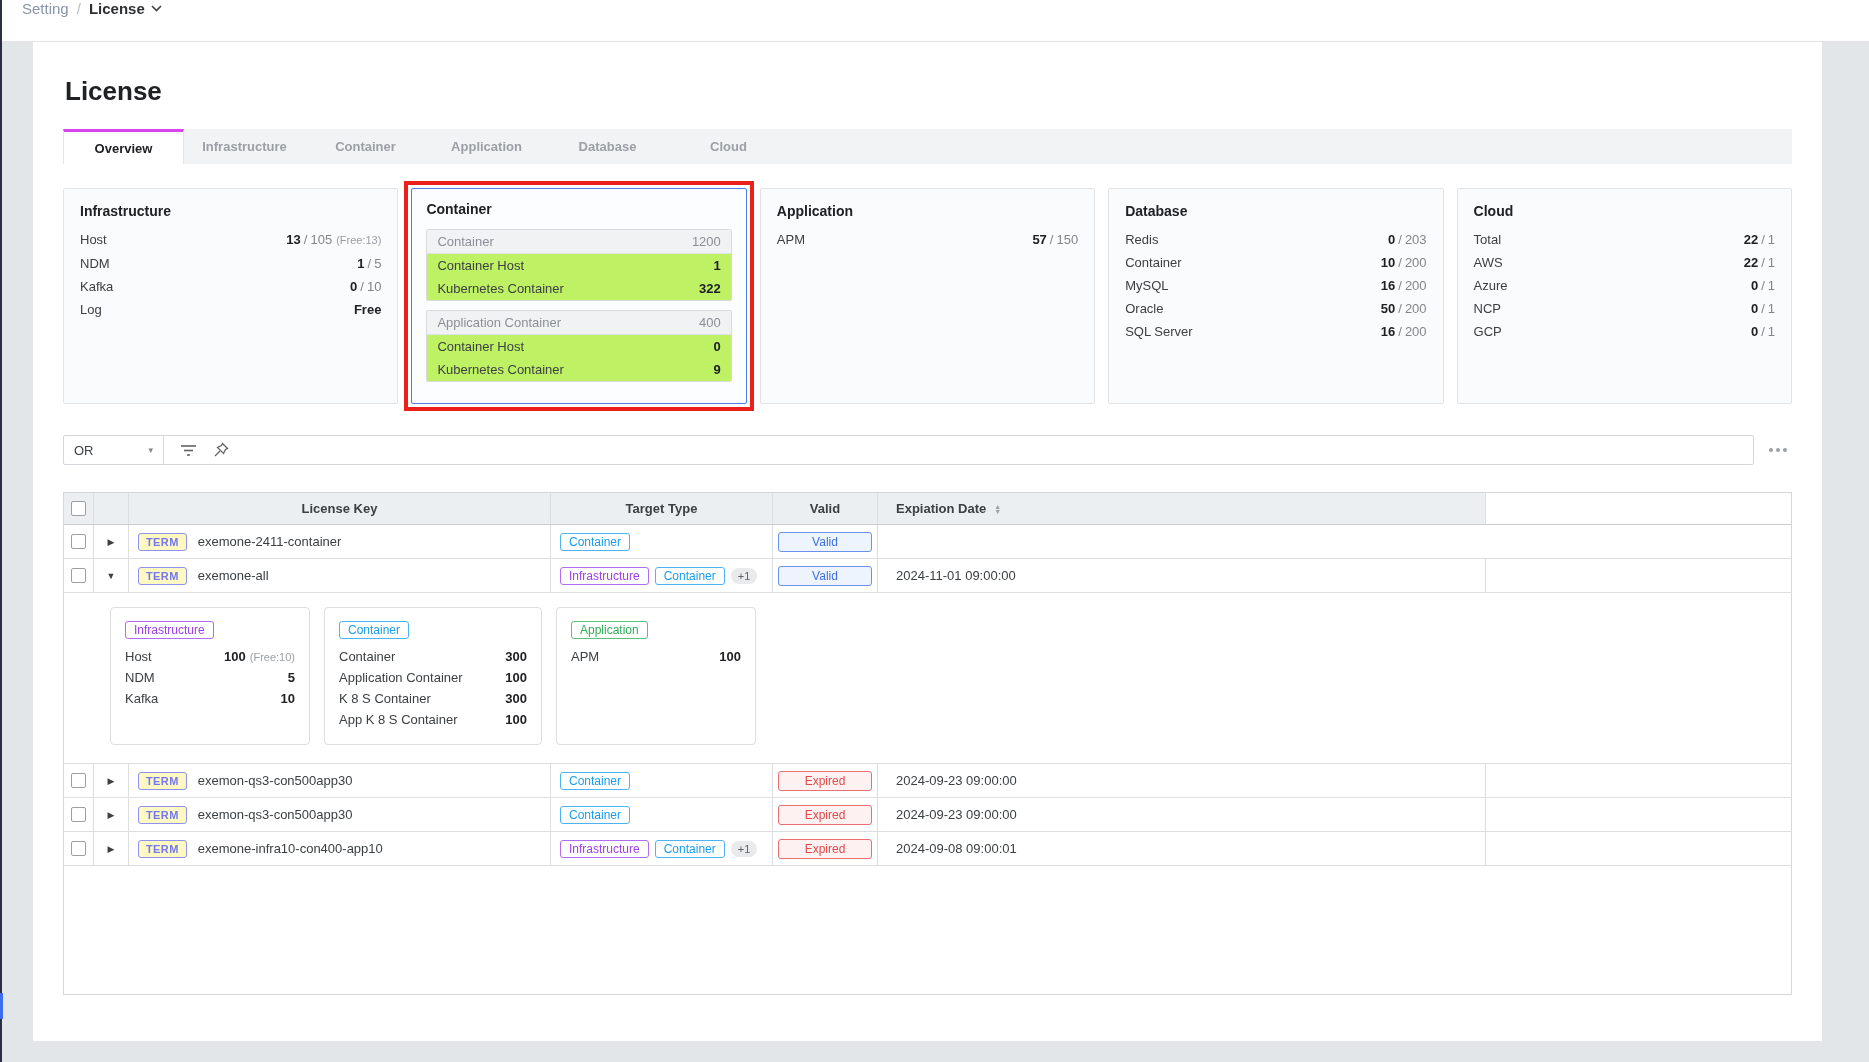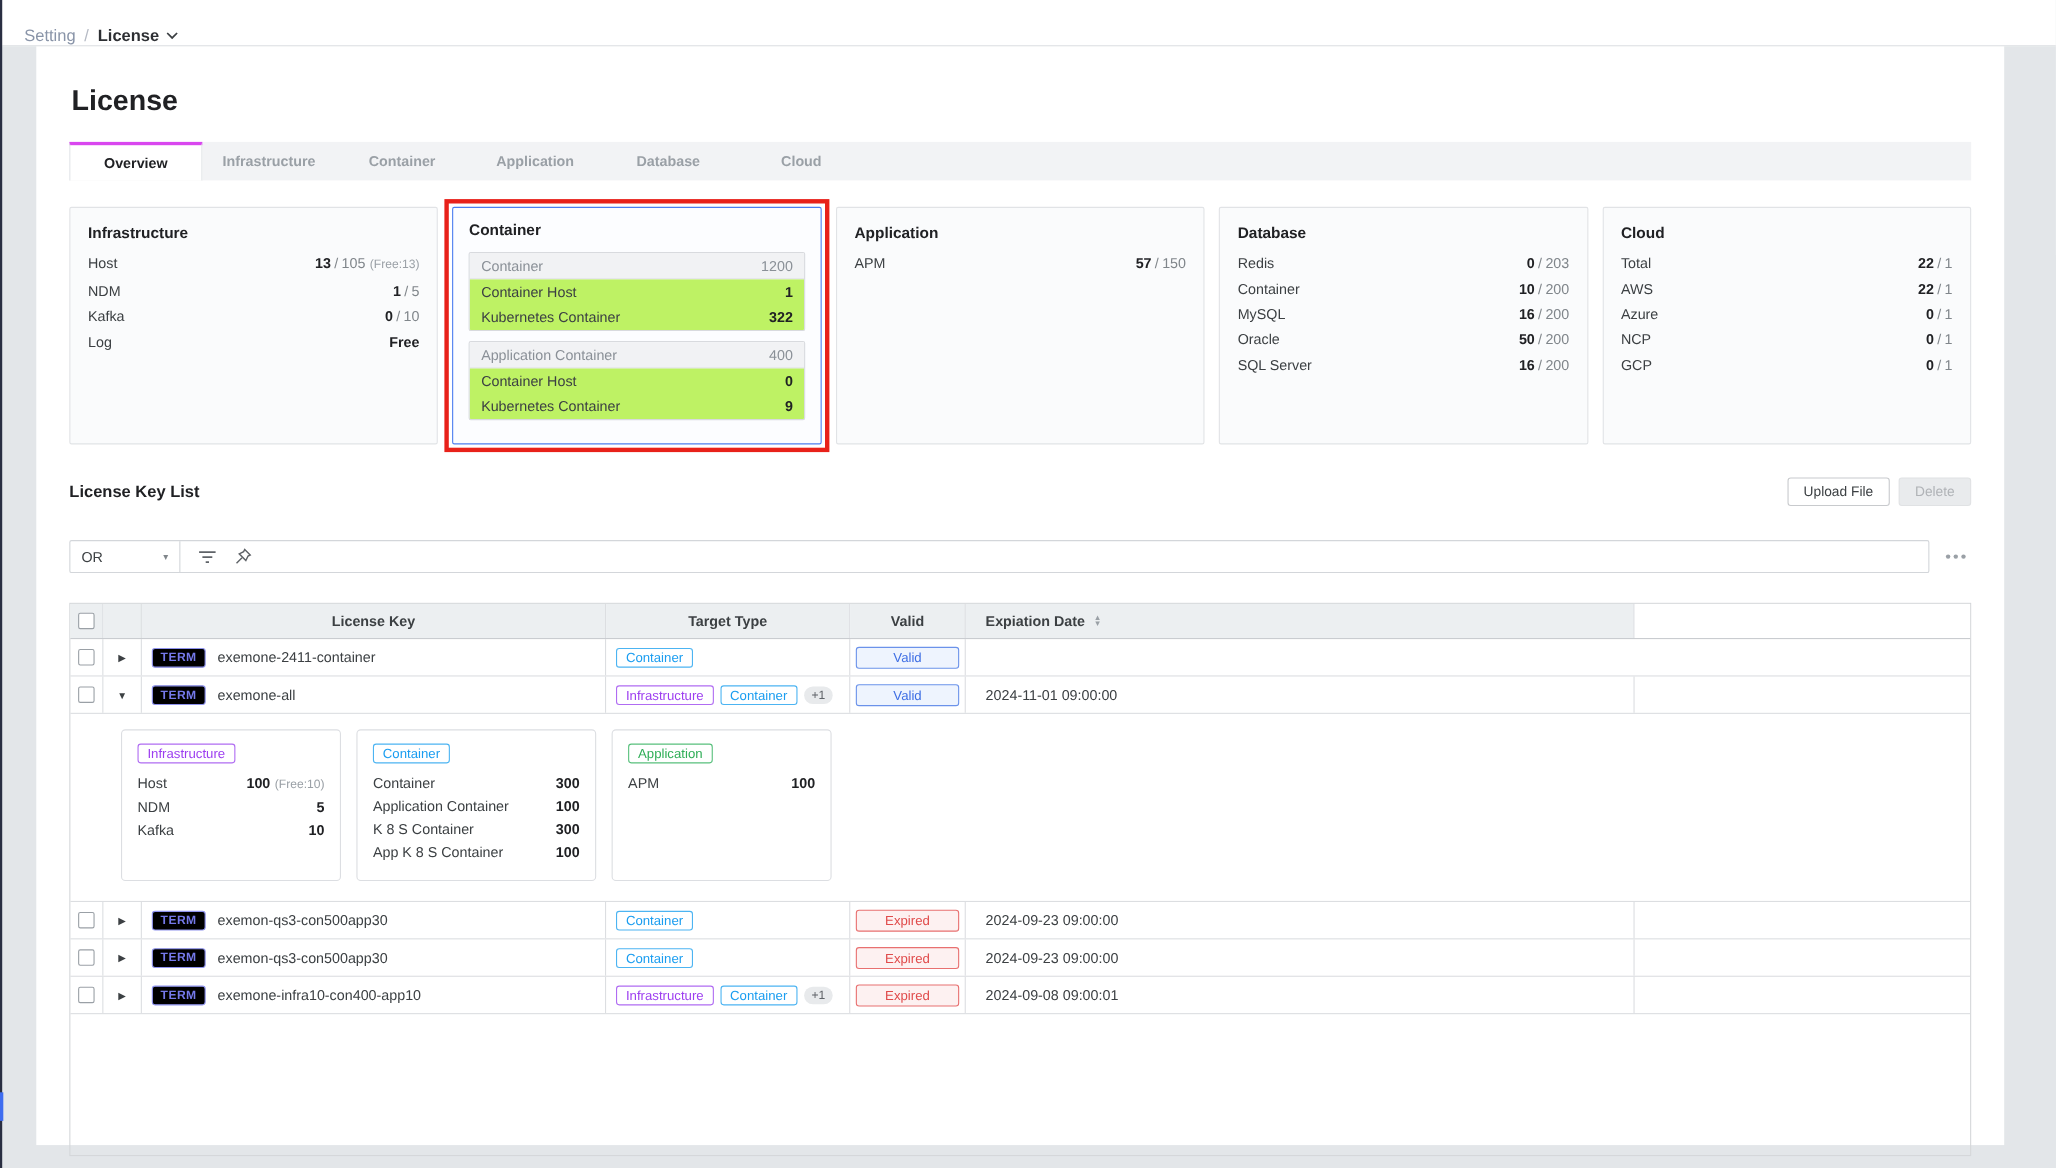--- a/index.html
+++ b/index.html
@@ -4,21 +4,21 @@
 <style>
   * { margin:0; padding:0; box-sizing:border-box; }
   html,body { width:1869px; height:1062px; overflow:hidden; }
   body { font-family:"Liberation Sans", sans-serif; background:#e3e6e9; position:relative; color:#3c4043; }
 
   
   .left-edge { position:absolute; left:0; top:0; width:2px; height:100%; background:#2a2f42; z-index:30; }
   .left-edge-active { position:absolute; left:0; top:993px; width:3px; height:26px; background:#3f6df0; z-index:31; }
 
   
-  .topbar { position:absolute; left:2px; top:0; right:0; height:42px; background:#fff; border-bottom:1px solid #e2e4e7; display:flex; align-items:flex-end; padding-left:20px; z-index:20; }
+  .topbar { position:absolute; left:2px; top:0; right:0; height:42px; background:#fff; border-bottom:1px solid #e2e4e7; display:flex; align-items:flex-start; padding-left:20px; z-index:20; }
   .crumb-parent { font-size:15px; color:#8994a8; cursor:pointer; }
   .crumb-sep { font-size:15px; color:#b5bac4; margin:0 8px; }
   .crumb-current { font-size:15px; color:#2d2f33; font-weight:600; display:flex; align-items:center; gap:6px; cursor:pointer; }
   .chev { width:11px; height:7px; }
 
   
   .content { position:absolute; left:33px; top:42px; width:1789px; height:999px; background:#fff; padding:30px 30px 0 30px; }
   .page-title { font-size:26px; font-weight:700; color:#202124; margin:4px 0 22px 2px; }
 
   
@@ -73,21 +73,21 @@
   .drow { border-bottom:1px solid #dcdee1; }
   .cell.c-check { justify-content:center; }
   .cb { width:15px; height:15px; border:1.5px solid #9aa0a6; border-radius:2px; background:#fff; cursor:pointer; }
   .cell.c-exp { justify-content:center; font-size:9px; color:#3c4043; cursor:pointer; }
   .cell.c-key { padding-left:9px; gap:11px; font-size:13px; color:#3c4043; justify-content:flex-start; }
   .cell.c-target { padding-left:9px; gap:6px; justify-content:flex-start; }
   .cell.c-date { padding-left:18px; font-size:13px; color:#3c4043; justify-content:flex-start; }
   .thead .cell.c-date { justify-content:flex-start; gap:8px; }
   .sort-ic { display:flex; flex-direction:column; line-height:5px; font-size:7px; color:#9aa0a6; }
 
-  .tag-badge { border:1px solid #8f93ee; color:#7579ea; background:#000000; font-size:11px; font-weight:600; letter-spacing:.4px; padding:2px 7px; border-radius:3px; }
+  .tag-badge { border:1px solid #8f93ee; color:#7579ea; background:#fef9c3; font-size:11px; font-weight:600; letter-spacing:.4px; padding:2px 7px; border-radius:3px; }
   .t-badge { border:1px solid; border-radius:3px; background:#fff; font-size:12px; padding:1px 8px; }
   .t-infra { color:#9d3ef0; border-color:#b06cf2; }
   .t-container { color:#1a9df0; border-color:#4cb4f2; }
   .t-app { color:#2fae57; border-color:#58c07c; }
   .chip { background:#e8eaec; color:#5f6368; border-radius:9px; font-size:11px; padding:2px 7px; }
   .status { width:94px; text-align:center; border-radius:3px; font-size:12px; padding:2px 0; margin:0 auto; }
   .status.valid { color:#3f6fe4; border:1px solid #6b92ea; background:#eef4fe; }
   .status.expired { color:#e04b4b; border:1px solid #e87070; background:#fdf1f1; }
 
   
@@ -241,27 +241,20 @@
         <span class="clabel">NCP</span>
         <span class="cval"><b>0</b><span class="sep">/</span><span class="tot">1</span></span>
       </div>
       <div class="crow">
         <span class="clabel">GCP</span>
         <span class="cval"><b>0</b><span class="sep">/</span><span class="tot">1</span></span>
       </div>
     </div>
   </div>
 
-  <div class="list-head">
-    <div class="list-title">License Key List</div>
-    <div class="btns">
-      <button class="btn">Upload File</button>
-      <button class="btn disabled">Delete</button>
-    </div>
-  </div>
 
   <div class="filter-row">
     <div class="filterbar">
       <div class="op-select">
         <span>OR</span>
         <span class="op-caret">▾</span>
       </div>
       <span class="fic">
         <svg width="17" height="14" viewBox="0 0 17 14">
             <g stroke="#5f6368" stroke-width="1.6">

